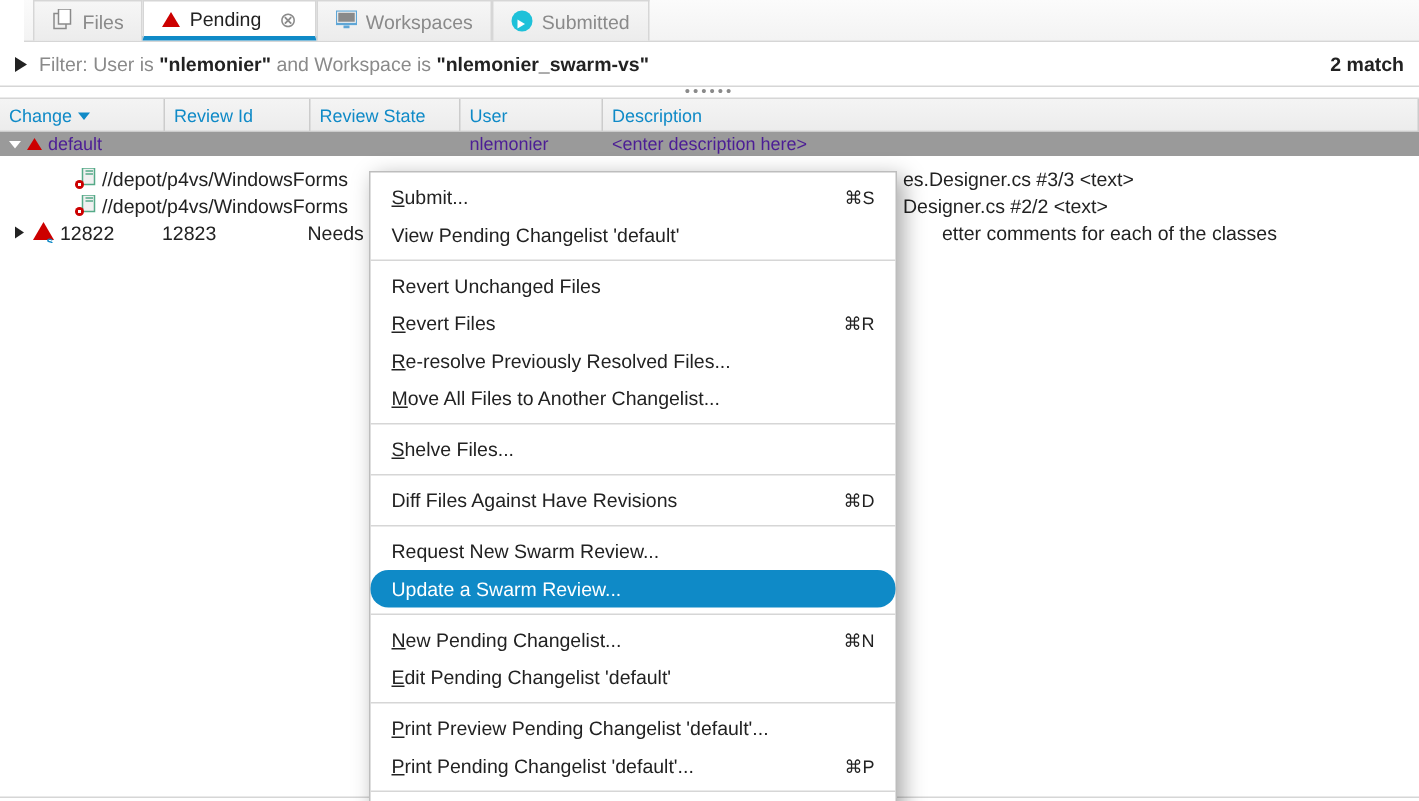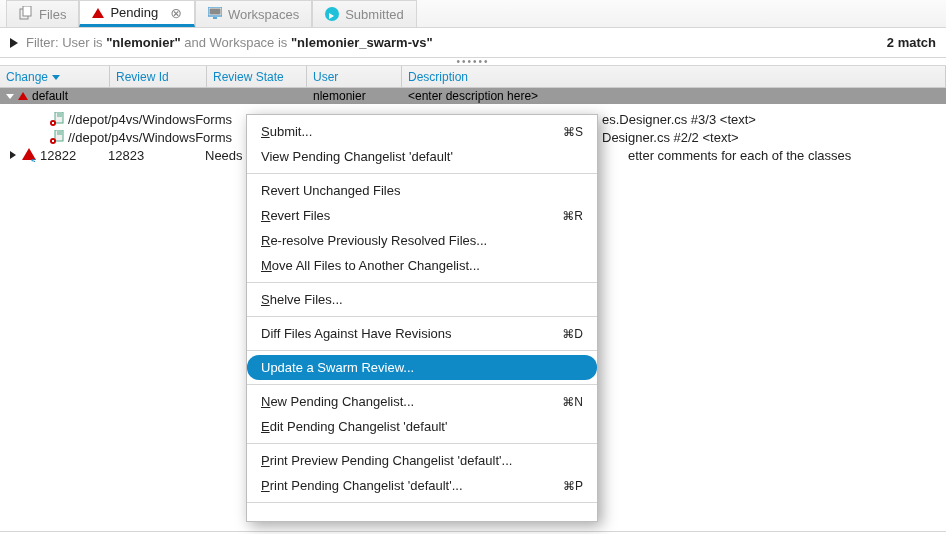--- a/index.html
+++ b/index.html
@@ -13,20 +13,21 @@
       position: relative;
       overflow: hidden;
     }
     .tabbar {
       display: flex;
       align-items: flex-end;
       border-bottom: 1px solid #d6d6d6;
       background: linear-gradient(#fbfbfb,#f3f3f3);
       height: 28px;
       padding-left: 6px;
+      margin-left: 16px;
     }
     .tab {
       display: flex;
       align-items: center;
       gap: 6px;
       padding: 0 12px;
       height: 100%;
       color: #8a8a8a;
       background: linear-gradient(#f6f6f6,#ececec);
       border: 1px solid #d6d6d6;
@@ -71,21 +72,21 @@
     .col-headers > div {
       border-right:1px solid #ccc;
       padding: 4px 6px;
       display:flex; align-items:center; gap:4px;
     }
     .sort-arrow { width:0;height:0;border-left:4px solid transparent;border-right:4px solid transparent;border-top:5px solid #0F8AC7; }
     .row-default {
       display:grid;
       grid-template-columns: 110px 97px 100px 95px 1fr;
       background:#9a9a9a;
-      color:#000000;
+      color:#4c1d95;
       font-size:12px;
       height:16px;
     }
     .row-default > div { padding:2px 6px; display:flex; align-items:center; gap:4px; overflow:hidden; white-space:nowrap;}
     .row-default .disclosure { width:0;height:0;border-left:4px solid transparent;border-right:4px solid transparent;border-top:5px solid #fff; }
     .row-default .tri-small { width:0;height:0;border-left:5px solid transparent;border-right:5px solid transparent;border-bottom:8px solid #CC0000; }
     .tree { padding-top:6px; font-size:13px; }
     .tree-row {
       display:flex; align-items:center; white-space:nowrap; height:18px;
       padding-left:10px;
@@ -280,20 +281,24 @@
   <div class="cm-item">
     <span><span class="mnemonic">S</span><span>helve Files...</span></span>
       <span></span>
   </div>
   <div class="cm-sep"></div>
   <div class="cm-item">
     <span>Diff Files Against Have Revisions</span>
     <span class="shortcut">⌘D</span>
   </div>
   <div class="cm-sep"></div>
+  <div class="cm-item">
+    <span>Request New Swarm Review...</span>
+      <span></span>
+  </div>
   <div class="cm-item highlighted">
     <span>Update a Swarm Review...</span>
       <span></span>
   </div>
   <div class="cm-sep"></div>
   <div class="cm-item">
     <span><span class="mnemonic">N</span><span>ew Pending Changelist...</span></span>
     <span class="shortcut">⌘N</span>
   </div>
   <div class="cm-item">

